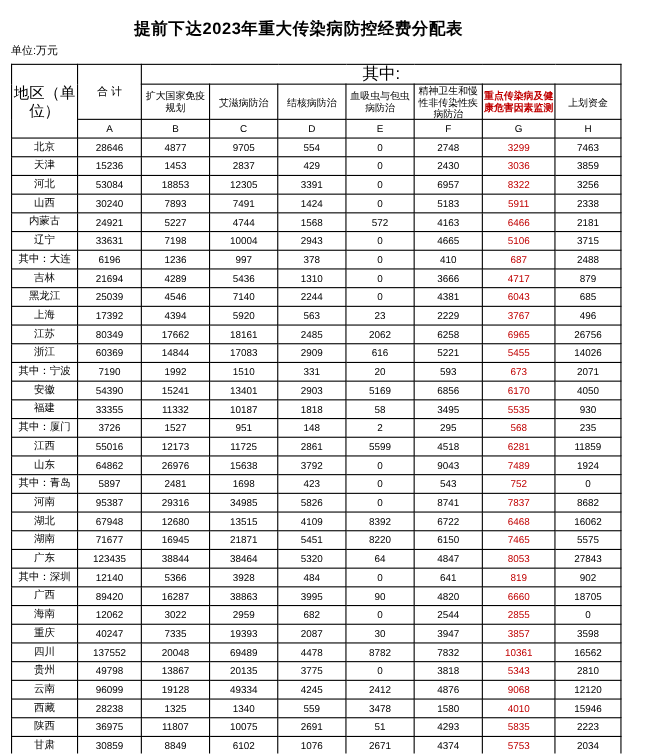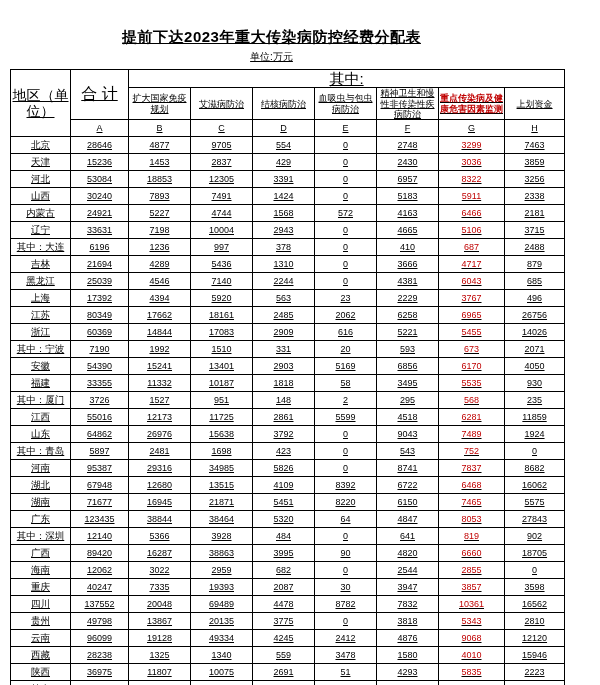--- a/index.html
+++ b/index.html
@@ -11,35 +11,34 @@
     height: 685px;
     background: #ffffff;
     font-family: "Liberation Sans", sans-serif;
     color: #000000;
     overflow: hidden;
   }
   .page {
     width: 543px;
     height: 685px;
     box-sizing: border-box;
-    padding: 24px 10px 4px 10px;
+    padding: 13px 10px 4px 10px;
     display: flex;
     flex-direction: column;
-    text-decoration: underline;
   }
   .title {
     text-align: center;
     font-size: 15px;
     font-weight: bold;
     letter-spacing: 0.5px;
     margin: 4px 0 3px 0;
     color: #000;
   }
   .subtitle {
-    text-align: center;
+    text-align: left;
     font-size: 10px;
     margin: 0 0 5px 0;
     color: #000;
   }
   table.grid {
     border-collapse: collapse;
     width: 100%;
     table-layout: fixed;
     font-size: 9px;
   }
@@ -51,21 +50,21 @@
     font-weight: normal;
     line-height: 1.15;
     height: 16px;
   }
   .hdr-region {
     font-size: 14px;
     padding: 2px 4px;
     line-height: 1.25;
   }
   .hdr-total {
-    font-size: 16px;
+    font-size: 10px;
   }
   .hdr-qz {
     font-size: 15px;
   }
   .hdr-sub {
     font-size: 9px;
     padding: 2px 1px;
     line-height: 1.2;
   }
   .hdr-sub.red {

